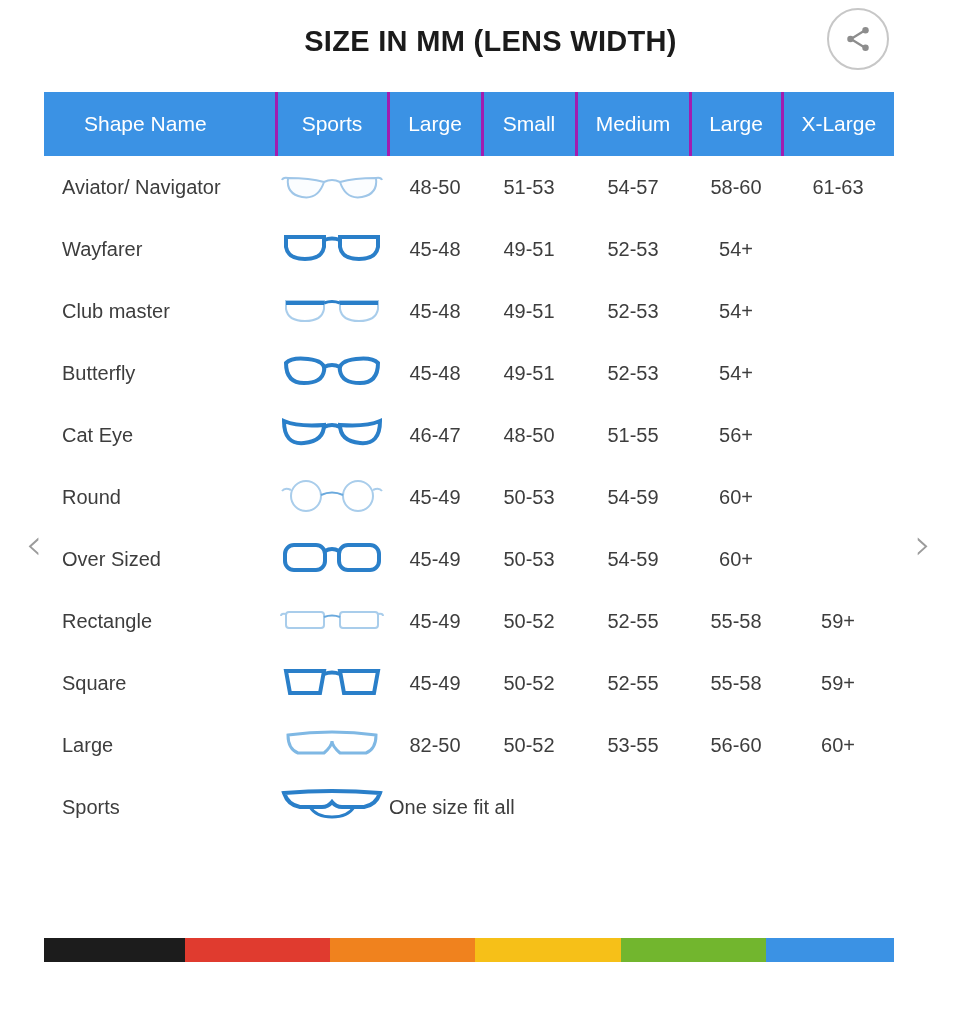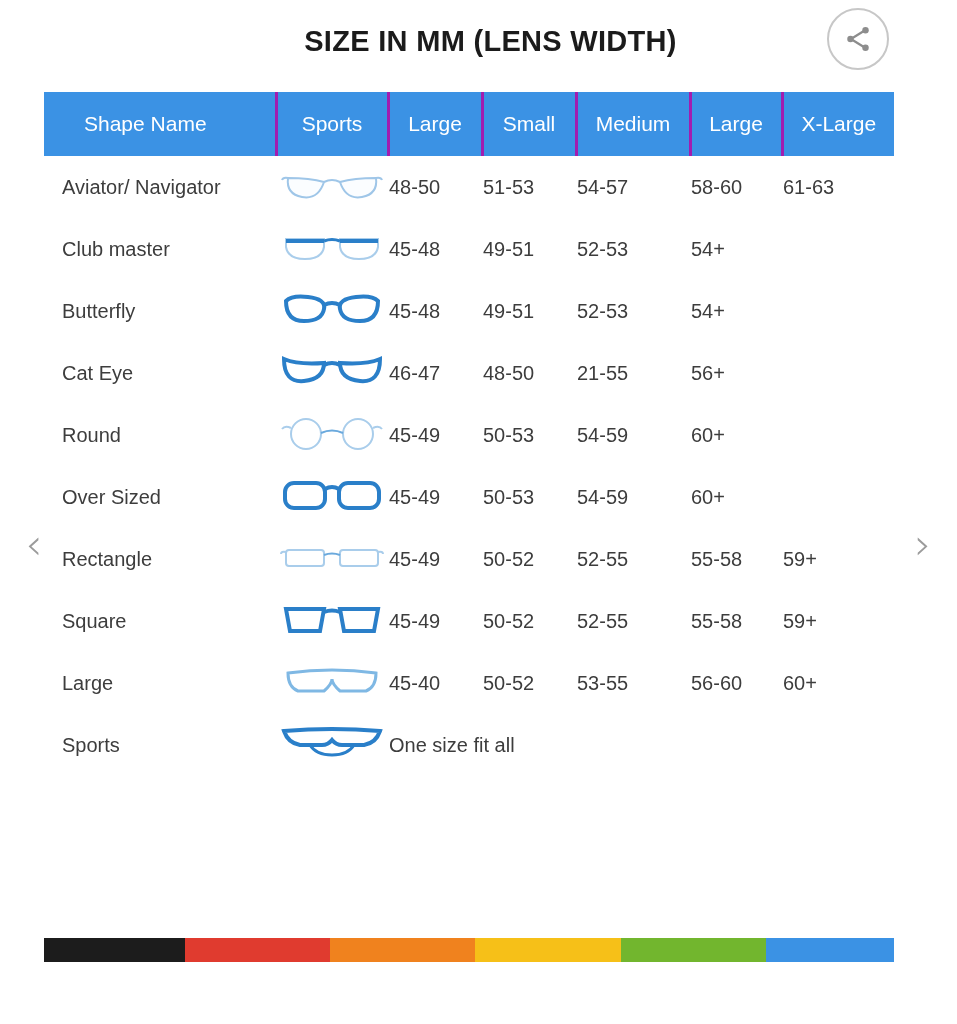--- a/index.html
+++ b/index.html
@@ -86,21 +86,21 @@
 
   table.chart tbody td {
     height: 62px;
     font-size: 20px;
     color: #3d3d3d;
     vertical-align: middle;
     background: #ffffff;
   }
   td.name  { padding-left: 18px; text-align: left; font-size: 20px; color: #3a3a3a; margin-top: 6px; }
   td.shape { text-align: center; padding: 0; }
-  td.val   { color: #3d3d3d; }
+  td.val   { text-align: center; color: #3d3d3d; }
   td.onesize {
     text-align: left;
     font-size: 20px;
     color: #3d3d3d;
   }
 
   .glyph { display: inline-block; line-height: 0; }
 
   
   .color-strip {
@@ -194,20 +194,39 @@
               </svg>
             </span>
           </td>
           <td class="val">48-50</td>
           <td class="val">51-53</td>
           <td class="val">54-57</td>
           <td class="val">58-60</td>
           <td class="val">61-63</td>
         </tr>
 
+        <tr>
+          <td class="name">Wayfarer</td>
+          <td class="shape">
+            <span class="glyph">
+              <svg width="104" height="40" viewBox="0 0 104 40">
+                <g fill="none" stroke="#2a7fc9" stroke-width="4">
+                  <path d="M6 10 h38 v10 q-2 12 -19 12 q-17 0 -19 -12 z" fill="#ffffff"></path>
+                  <path d="M98 10 h-38 v10 q2 12 19 12 q17 0 19 -12 z" fill="#ffffff"></path>
+                  <path d="M44 13 q8 -3 16 0"></path>
+                </g>
+              </svg>
+            </span>
+          </td>
+          <td class="val">45-48</td>
+          <td class="val">49-51</td>
+          <td class="val">52-53</td>
+          <td class="val">54+</td>
+          <td class="val"></td>
+        </tr>
 
         <tr>
           <td class="name">Club master</td>
           <td class="shape">
             <span class="glyph">
               <svg width="104" height="40" viewBox="0 0 104 40">
                 <g fill="none">
                   <path d="M6 12 h38 v8 q-2 12 -19 12 q-17 0 -19 -12 z" fill="#ffffff" stroke="#a9cdeb" stroke-width="2"></path>
                   <path d="M98 12 h-38 v8 q2 12 19 12 q17 0 19 -12 z" fill="#ffffff" stroke="#a9cdeb" stroke-width="2"></path>
                   <path d="M6 12 h38 v4 h-38 z" fill="#2a7fc9" stroke="none"></path>
@@ -252,21 +271,21 @@
                 <g fill="#ffffff" stroke="#2a7fc9" stroke-width="4">
                   <path d="M4 8 q14 6 40 4 q0 16 -20 18 q-20 2 -20 -22 z"></path>
                   <path d="M100 8 q-14 6 -40 4 q0 16 20 18 q20 2 20 -22 z"></path>
                   <path d="M44 14 q8 -4 16 0" fill="none"></path>
                 </g>
               </svg>
             </span>
           </td>
           <td class="val">46-47</td>
           <td class="val">48-50</td>
-          <td class="val">21-55</td>
+          <td class="val">51-55</td>
           <td class="val">56+</td>
           <td class="val"></td>
         </tr>
 
 
         <tr>
           <td class="name">Round</td>
           <td class="shape">
             <span class="glyph">
               <svg width="104" height="40" viewBox="0 0 104 40">
@@ -353,21 +372,21 @@
           <td class="name">Large</td>
           <td class="shape">
             <span class="glyph">
               <svg width="104" height="40" viewBox="0 0 104 40">
                 <g fill="#ffffff" stroke="#7fb8e4" stroke-width="3">
                   <path d="M8 12 q44 -6 88 0 q0 14 -10 18 h-26 q-8 -7 -8 -12 q0 5 -8 12 h-26 q-10 -4 -10 -18 z"></path>
                 </g>
               </svg>
             </span>
           </td>
-          <td class="val">45-40</td>
+          <td class="val">82-50</td>
           <td class="val">50-52</td>
           <td class="val">53-55</td>
           <td class="val">56-60</td>
           <td class="val">60+</td>
         </tr>
 
         <tr>
           <td class="name">Sports</td>
           <td class="shape">
             <span class="glyph">

